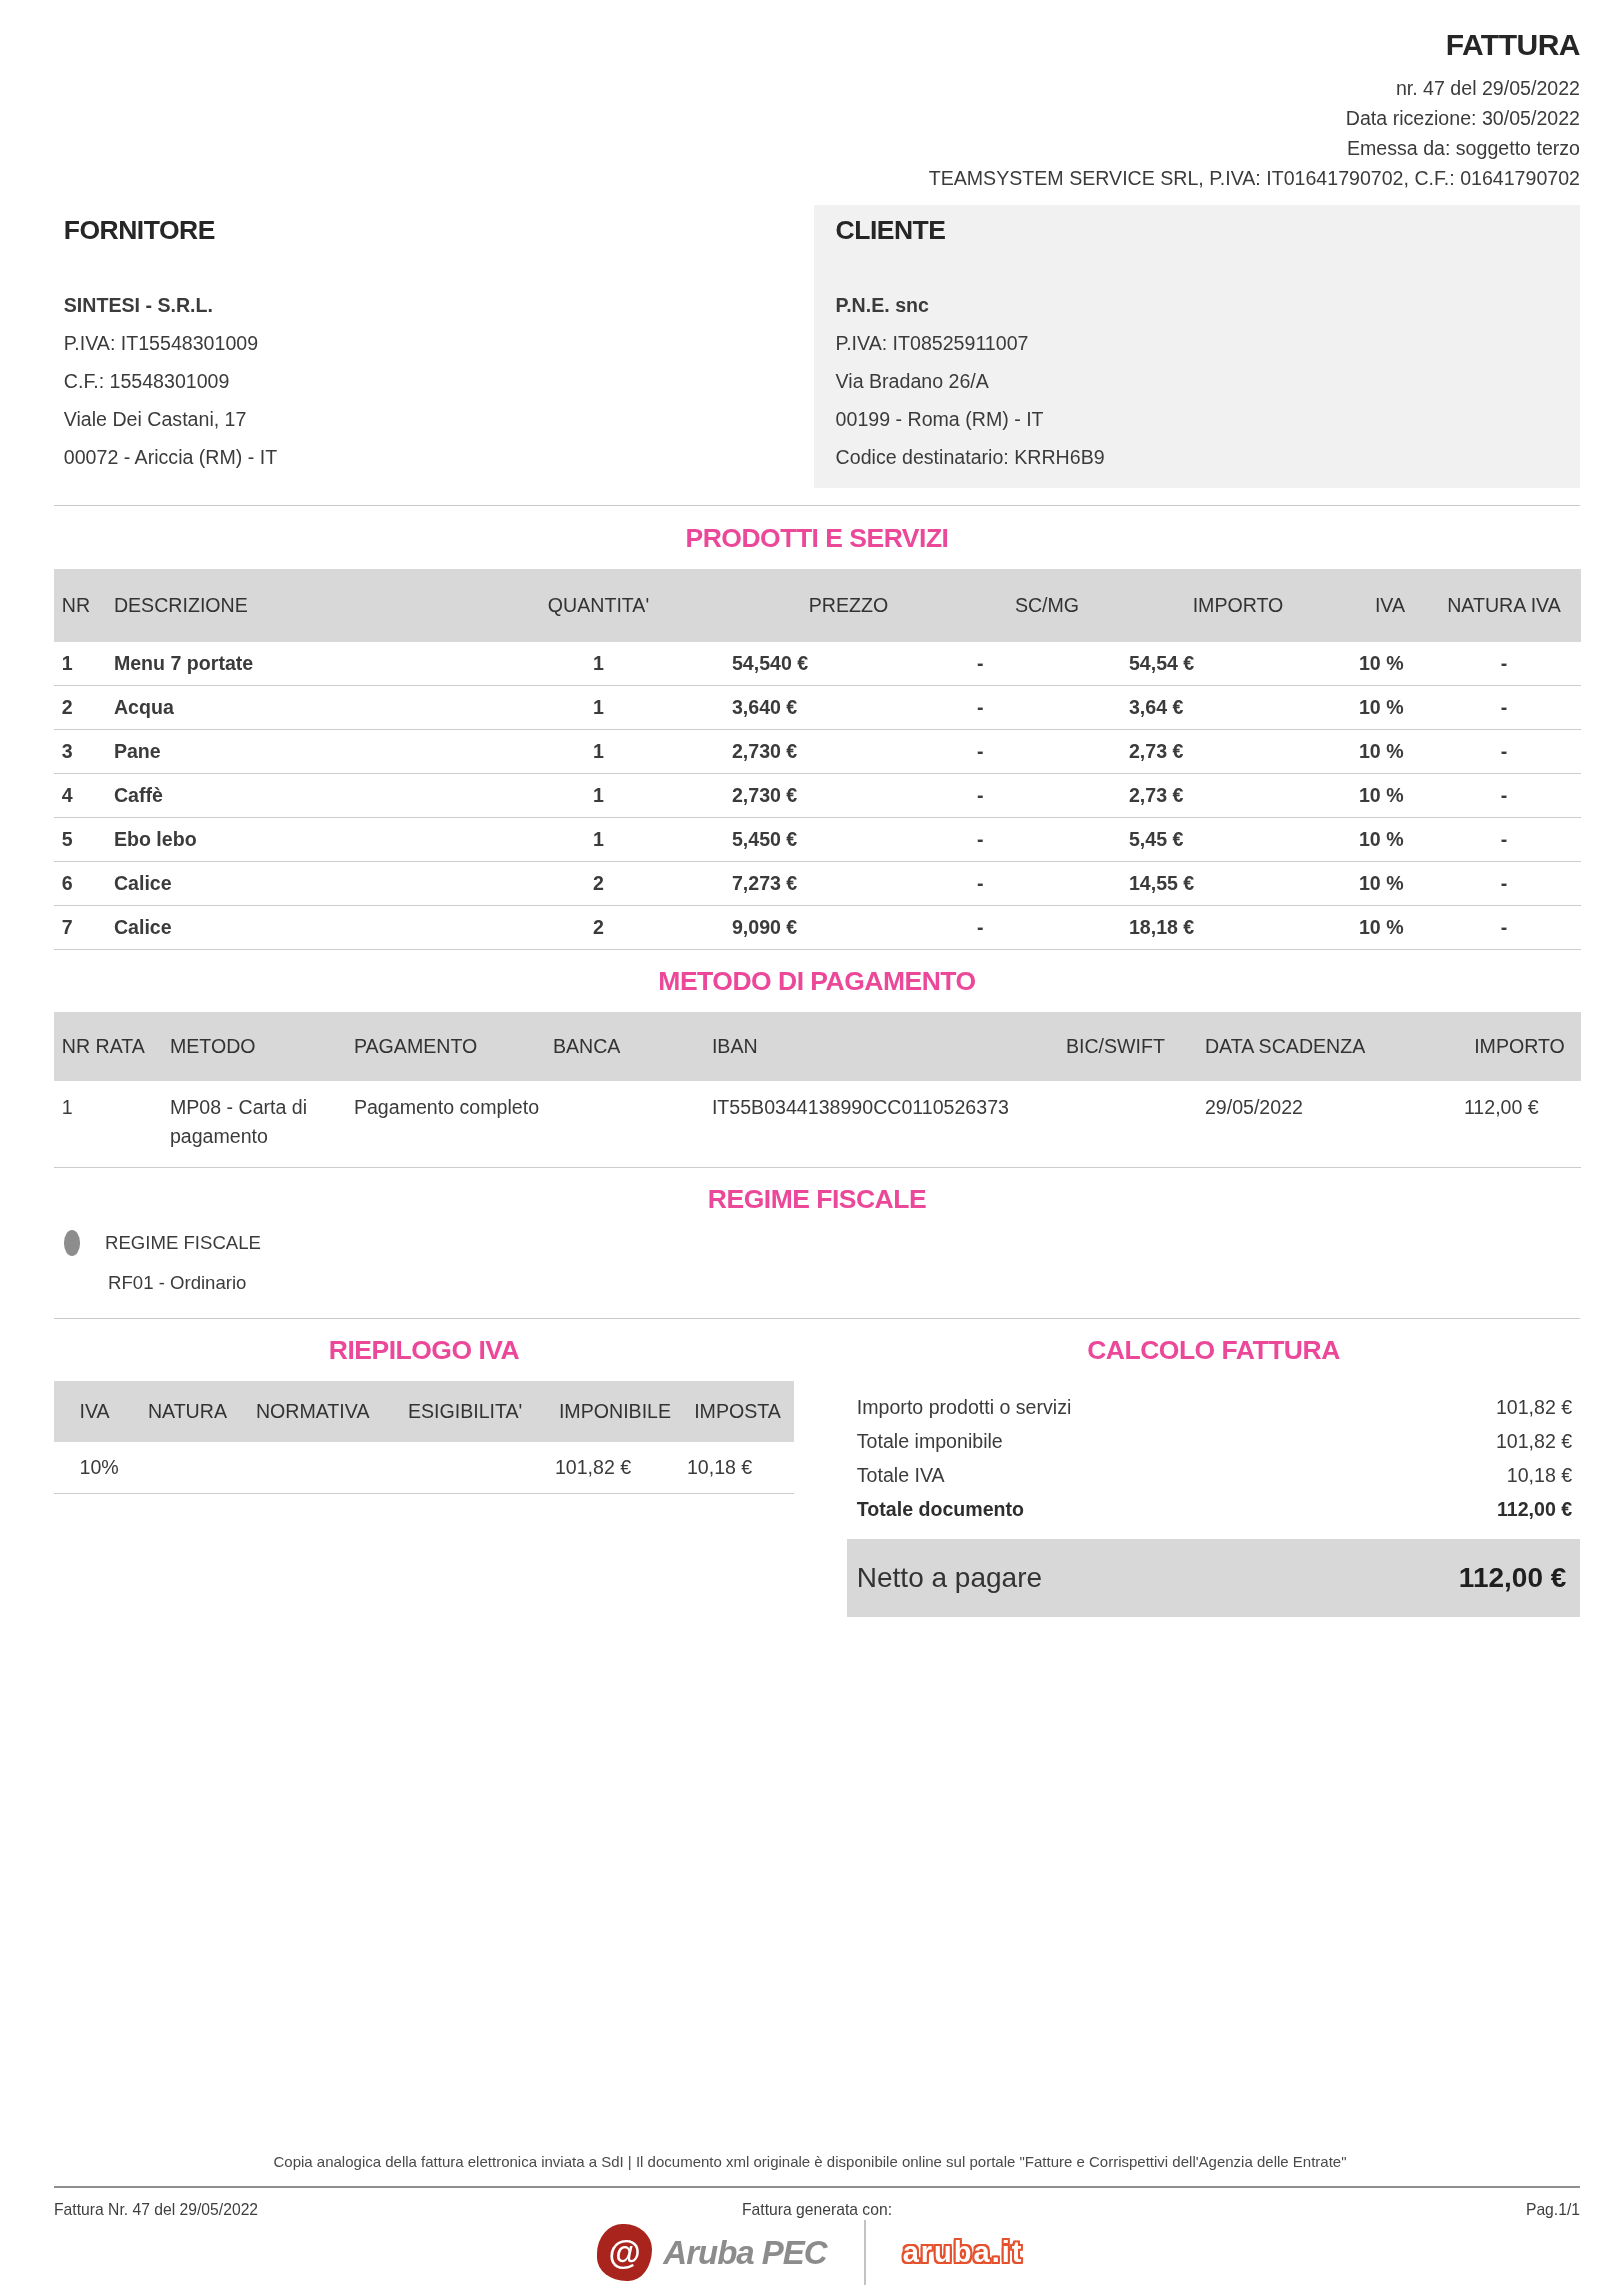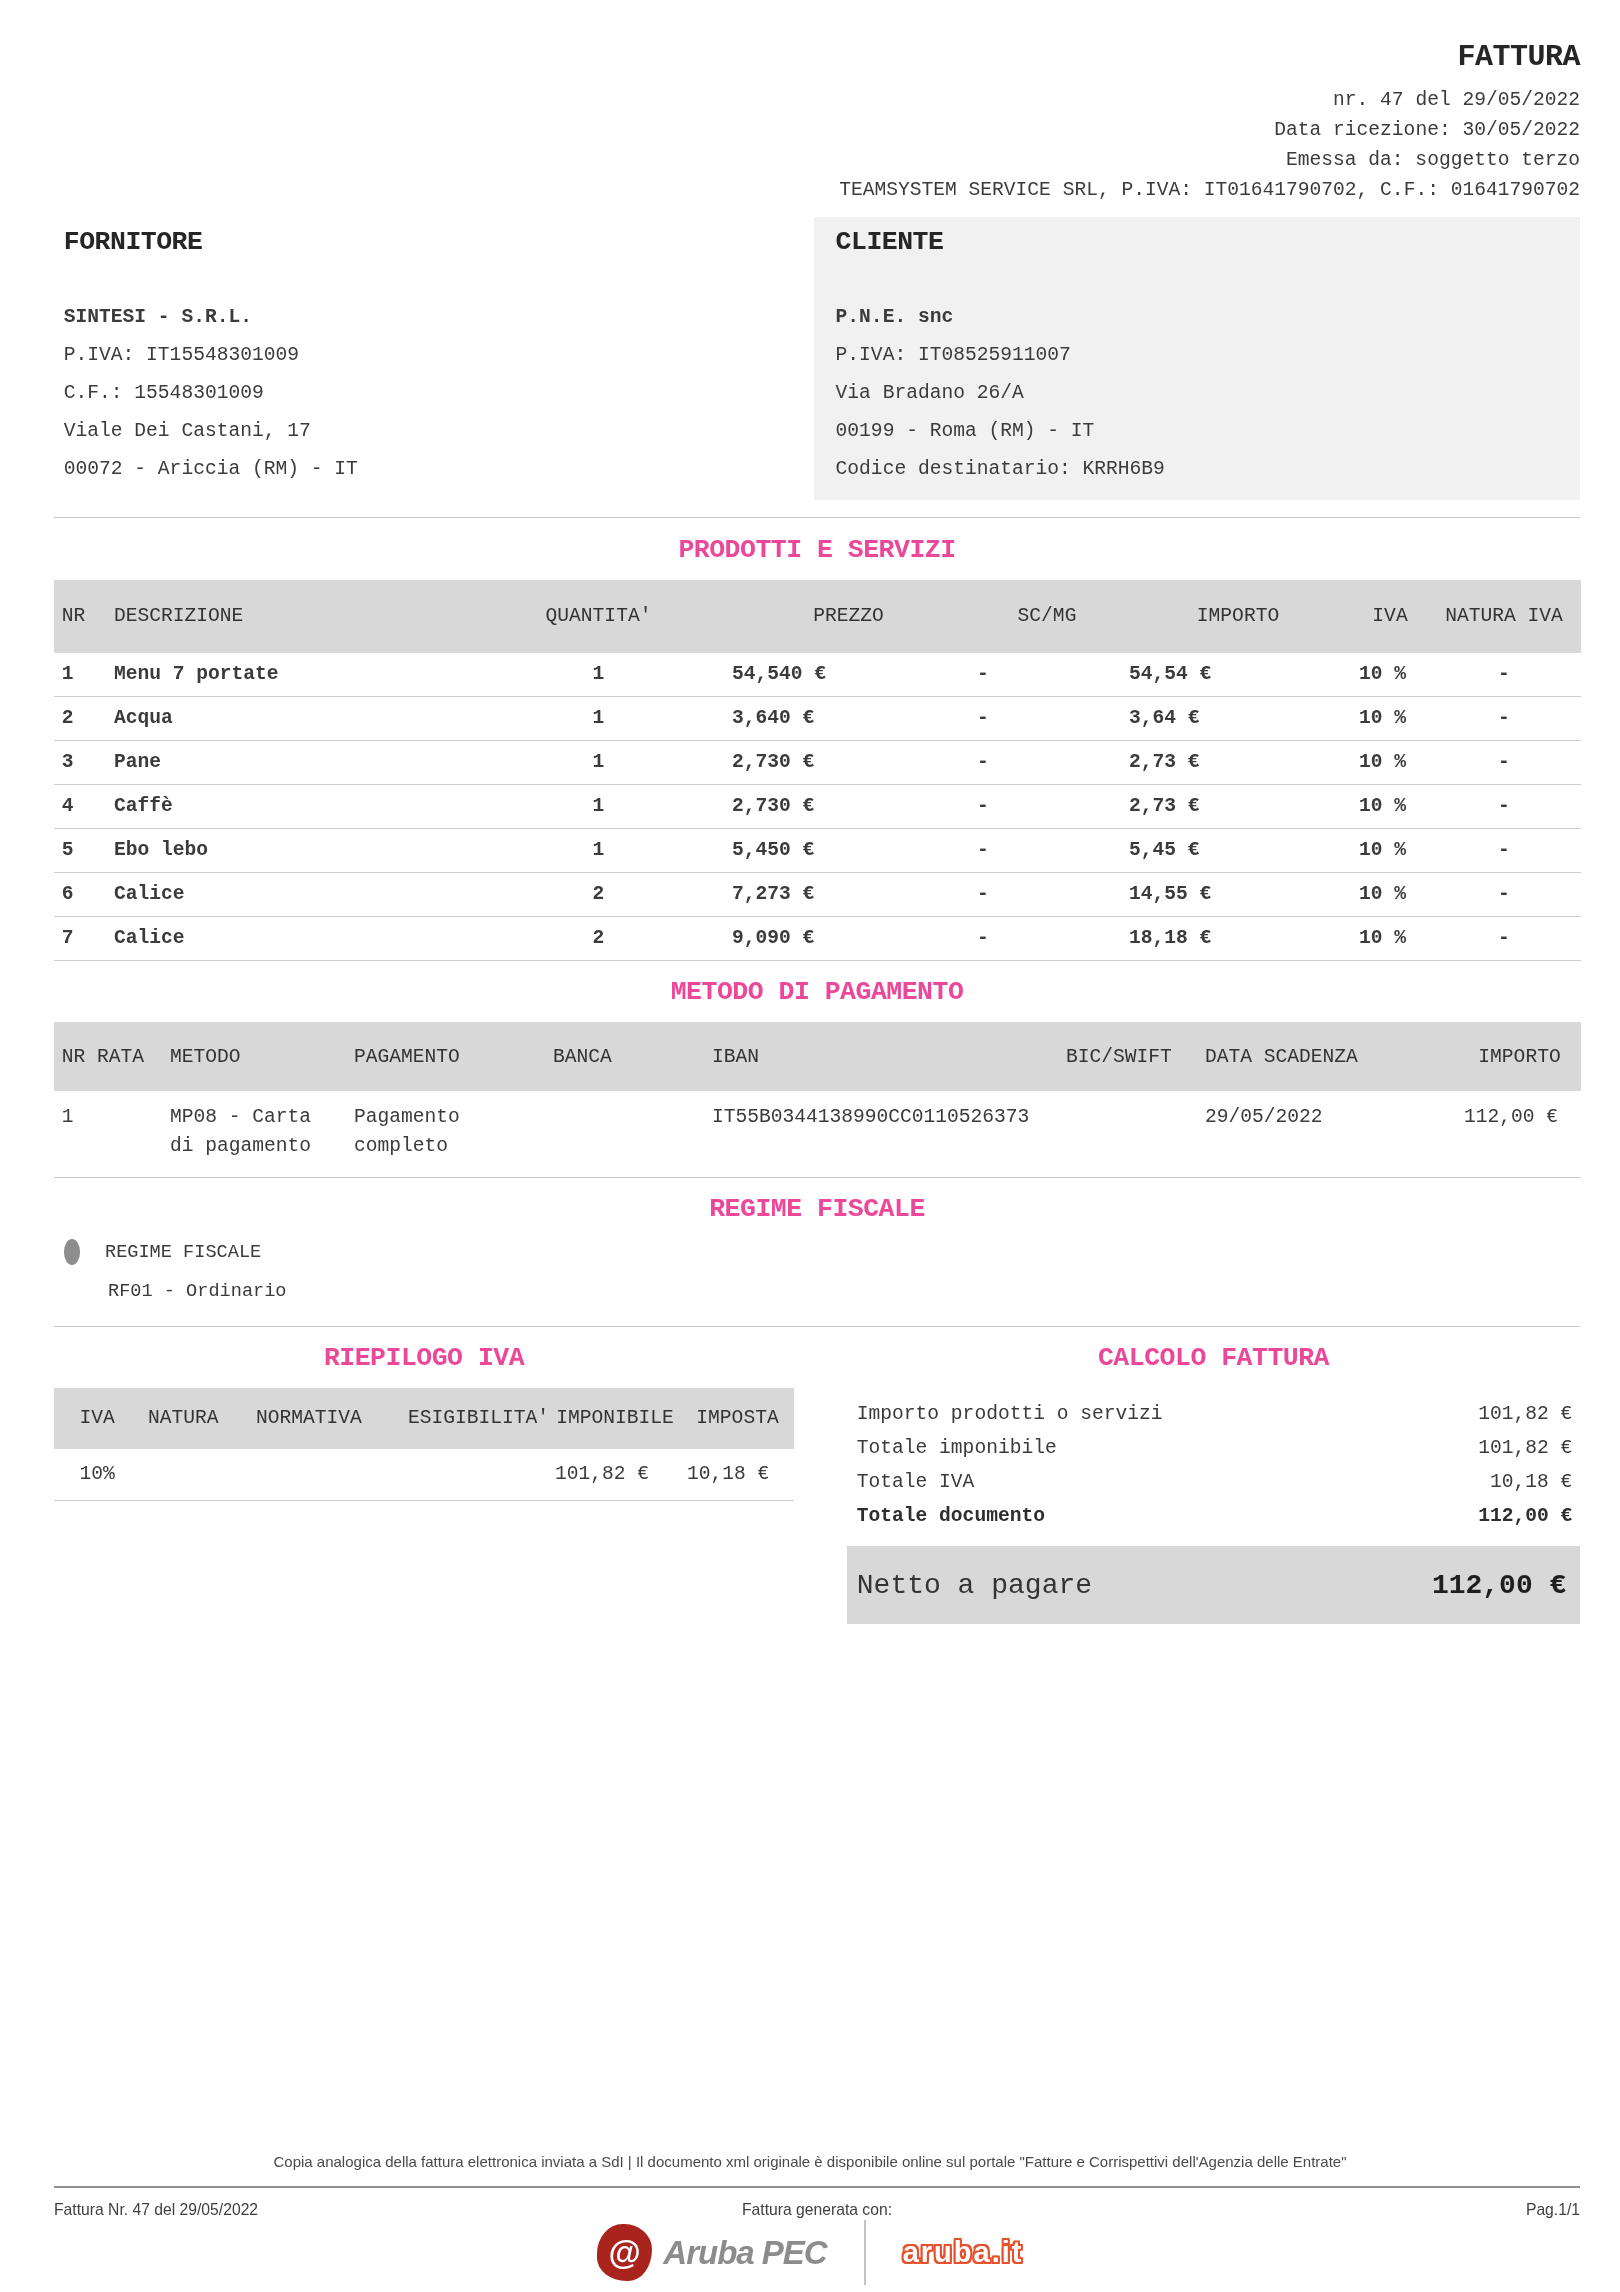--- a/index.html
+++ b/index.html
@@ -1,20 +1,20 @@
 <!DOCTYPE html>
 <html><head>
 <meta charset="utf-8">
 <style>
   html,body { margin:0; padding:0; background:#ffffff; }
   .page {
     position:relative; width:1620px; height:2293px; background:#fff; overflow:hidden;
     font-family:"Liberation Sans", sans-serif; color:#3b3b3b;
   }
-  .content { position:absolute; left:54px; right:40px; top:16px;font-family:Liberation Mono, monospace; }
+  .content { position:absolute; left:54px; right:40px; top:4px; }
 
   
   .doc-header { padding-top:23.5px; text-align:right; }
   .doc-title { font-size:30px; font-weight:700; letter-spacing:-0.5px; color:#262626; margin:0 0 11.8px; }
   .doc-meta div { font-size:19.6px; line-height:30px; color:#3b3b3b; }
 
   
   .parties { display:flex; justify-content:space-between; margin-top:11.8px; }
   .party-left { flex:1; padding:9.8px 29px 0 9.8px; }
   .party-right { width:766px; background:#f1f1f1; padding:9.8px 21.6px 11.8px; box-sizing:border-box; }

